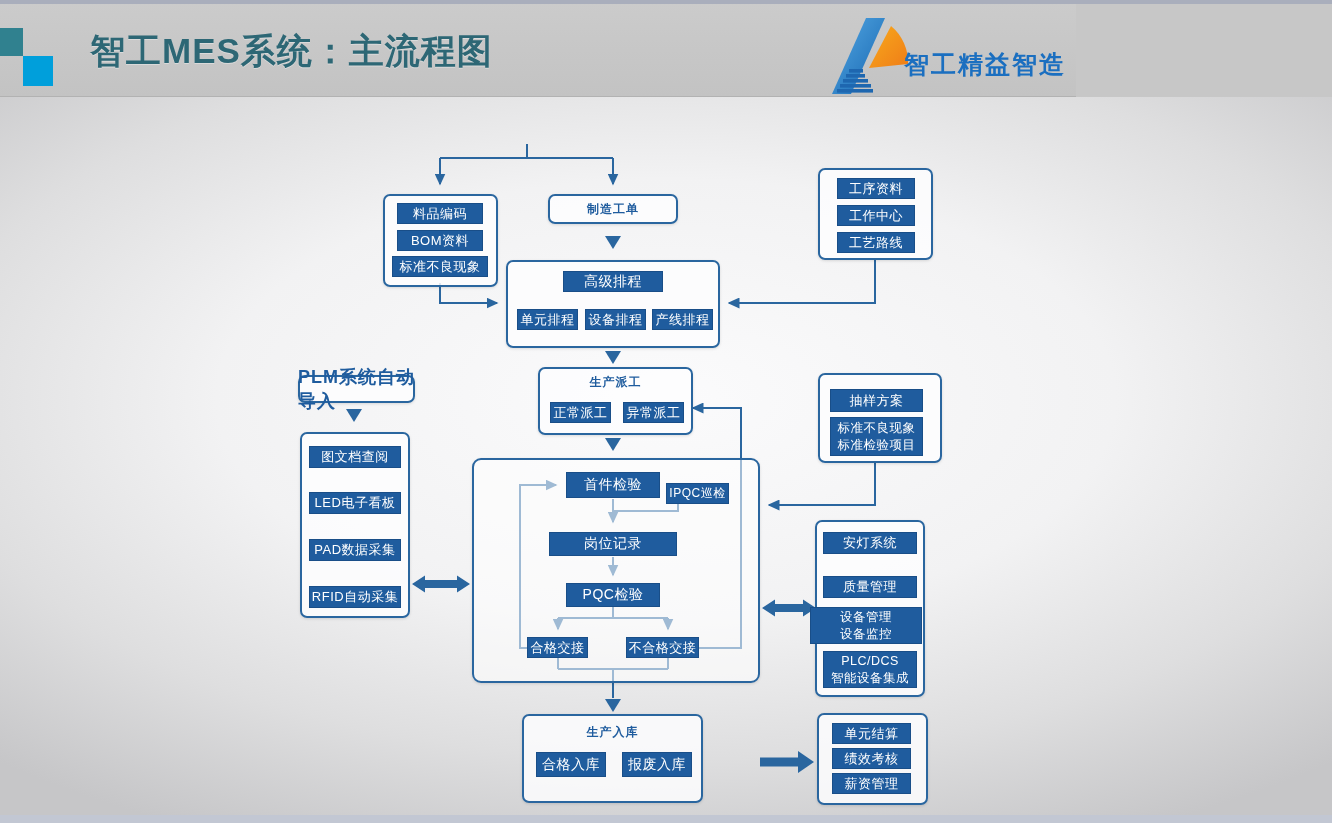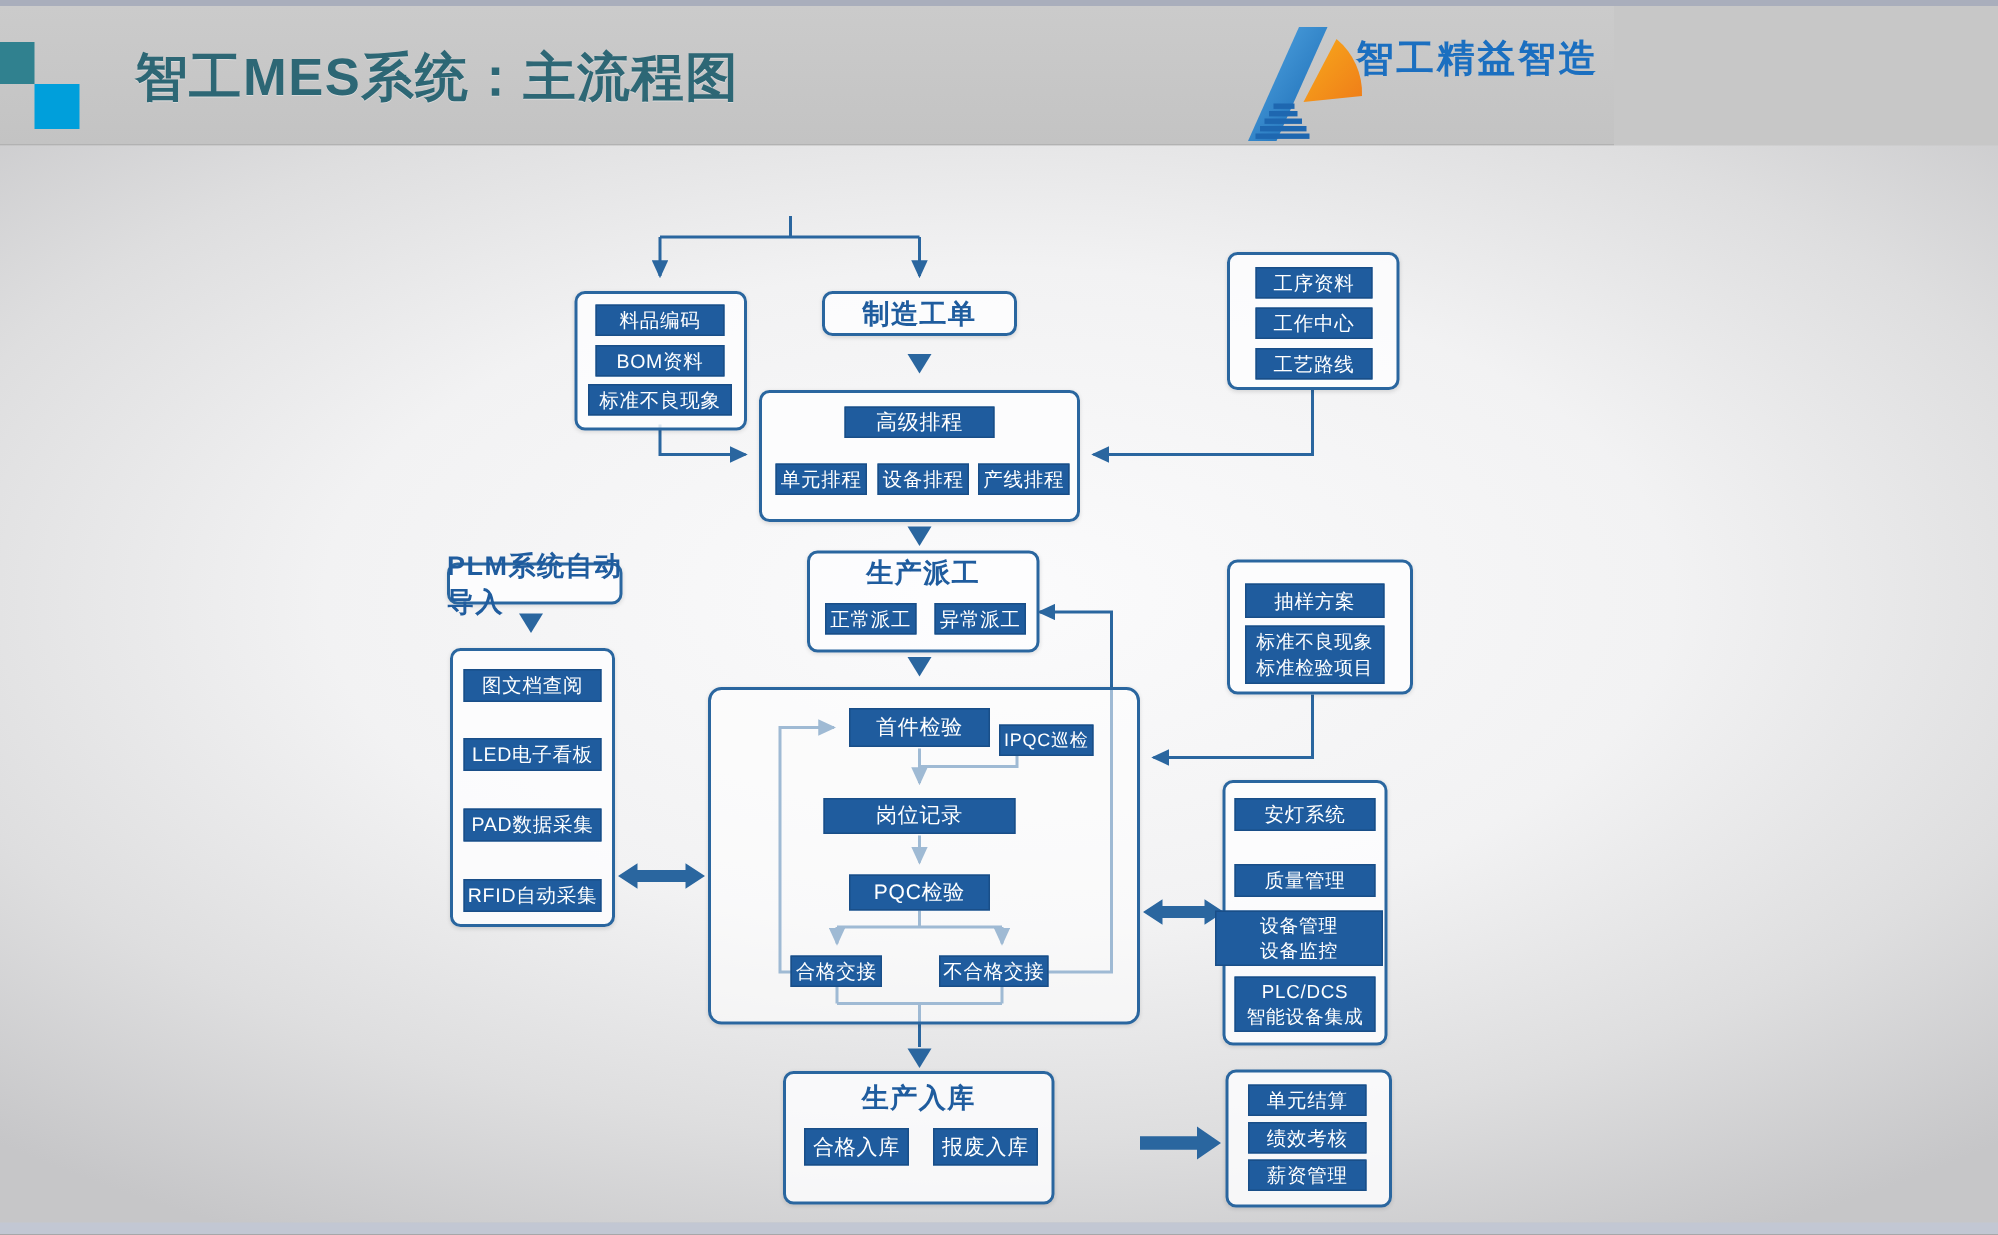--- a/index.html
+++ b/index.html
@@ -4,34 +4,34 @@
 <style>
   html,body{margin:0;padding:0;background:#888;font-family:"Liberation Sans","DejaVu Sans",sans-serif;}
   .stage{position:relative;width:1332px;height:823px;overflow:hidden;background:#c7c7c7;}
   .top-strip{position:absolute;left:0;top:0;width:1332px;height:4px;background:#a9aebc;}
   .header{position:absolute;left:0;top:4px;width:1076px;height:92px;background:linear-gradient(#cbcbcb,#c3c3c3);border-bottom:1px solid #b2b2b2;}
   .sq-teal{position:absolute;left:0;top:24px;width:23px;height:28px;background:#30818f;}
   .sq-blue{position:absolute;left:23px;top:52px;width:30px;height:30px;background:#009fdb;}
   .slide-title{position:absolute;left:90px;top:24px;font-size:35px;font-weight:bold;color:#2d6775;letter-spacing:1px;text-shadow:0 1px 0 rgba(255,255,255,.35);}
   .logo{position:absolute;right:4px;top:6px;width:250px;height:88px;}
   .logo svg{position:absolute;left:0;top:2px;}
-  .logo-cn{position:absolute;right:6px;top:12px;font-size:25px;font-weight:bold;color:#1b6fc0;letter-spacing:2px;}
+  .logo-cn{position:absolute;right:6px;top:38px;font-size:25px;font-weight:bold;color:#1b6fc0;letter-spacing:2px;}
   .logo-en{position:absolute;right:4px;top:48px;font-size:34px;font-weight:bold;font-style:italic;color:#1565b0;letter-spacing:1px;}
   .body{position:absolute;left:0;top:97px;width:1332px;height:718px;
     background:radial-gradient(ellipse 75% 68% at 50% 42%, #fbfbfc 0%, #f2f2f3 45%, #dededf 74%, #c6c6c8 100%);}
   .bottom-strip{position:absolute;left:0;top:815px;width:1332px;height:8px;background:#c2c7d3;}
   
   .layer{position:absolute;left:0;top:0;width:1332px;height:823px;}
   .g{position:absolute;background:rgba(253,253,254,.85);border:2px solid #2a669f;border-radius:7px;box-sizing:border-box;box-shadow:0 1px 3px rgba(0,0,0,.12);}
   .g.clear{background:rgba(255,255,255,.55);}
   .ellipse{position:absolute;background:#fdfdfe;border:3px solid #2a669f;border-radius:50%;display:flex;align-items:center;justify-content:center;font-size:18px;font-weight:bold;color:#1f5c9e;box-sizing:border-box;}
   .chip{position:absolute;background:#1f5c9e;border:1px solid #194e88;color:#fff;display:flex;align-items:center;justify-content:center;font-size:13px;text-align:center;box-sizing:border-box;letter-spacing:.5px;}
   .chip.big{font-size:14px;}
   .chip.ml{white-space:pre-line;line-height:1.3;font-size:12.5px;}
-  .btitle{position:absolute;color:#1f5c9e;font-weight:bold;font-size:18px;display:flex;align-items:center;justify-content:center;box-sizing:border-box;letter-spacing:1px;}
+  .btitle{position:absolute;color:#1f5c9e;font-weight:bold;font-size:12px;display:flex;align-items:center;justify-content:center;box-sizing:border-box;letter-spacing:1px;}
   svg.lines{position:absolute;left:0;top:0;pointer-events:none;}
 </style>
 </head>
 <body>
 
 <div class="stage">
   <div class="top-strip"></div>
 
   <div class="header">
     <div class="sq-teal"></div>

